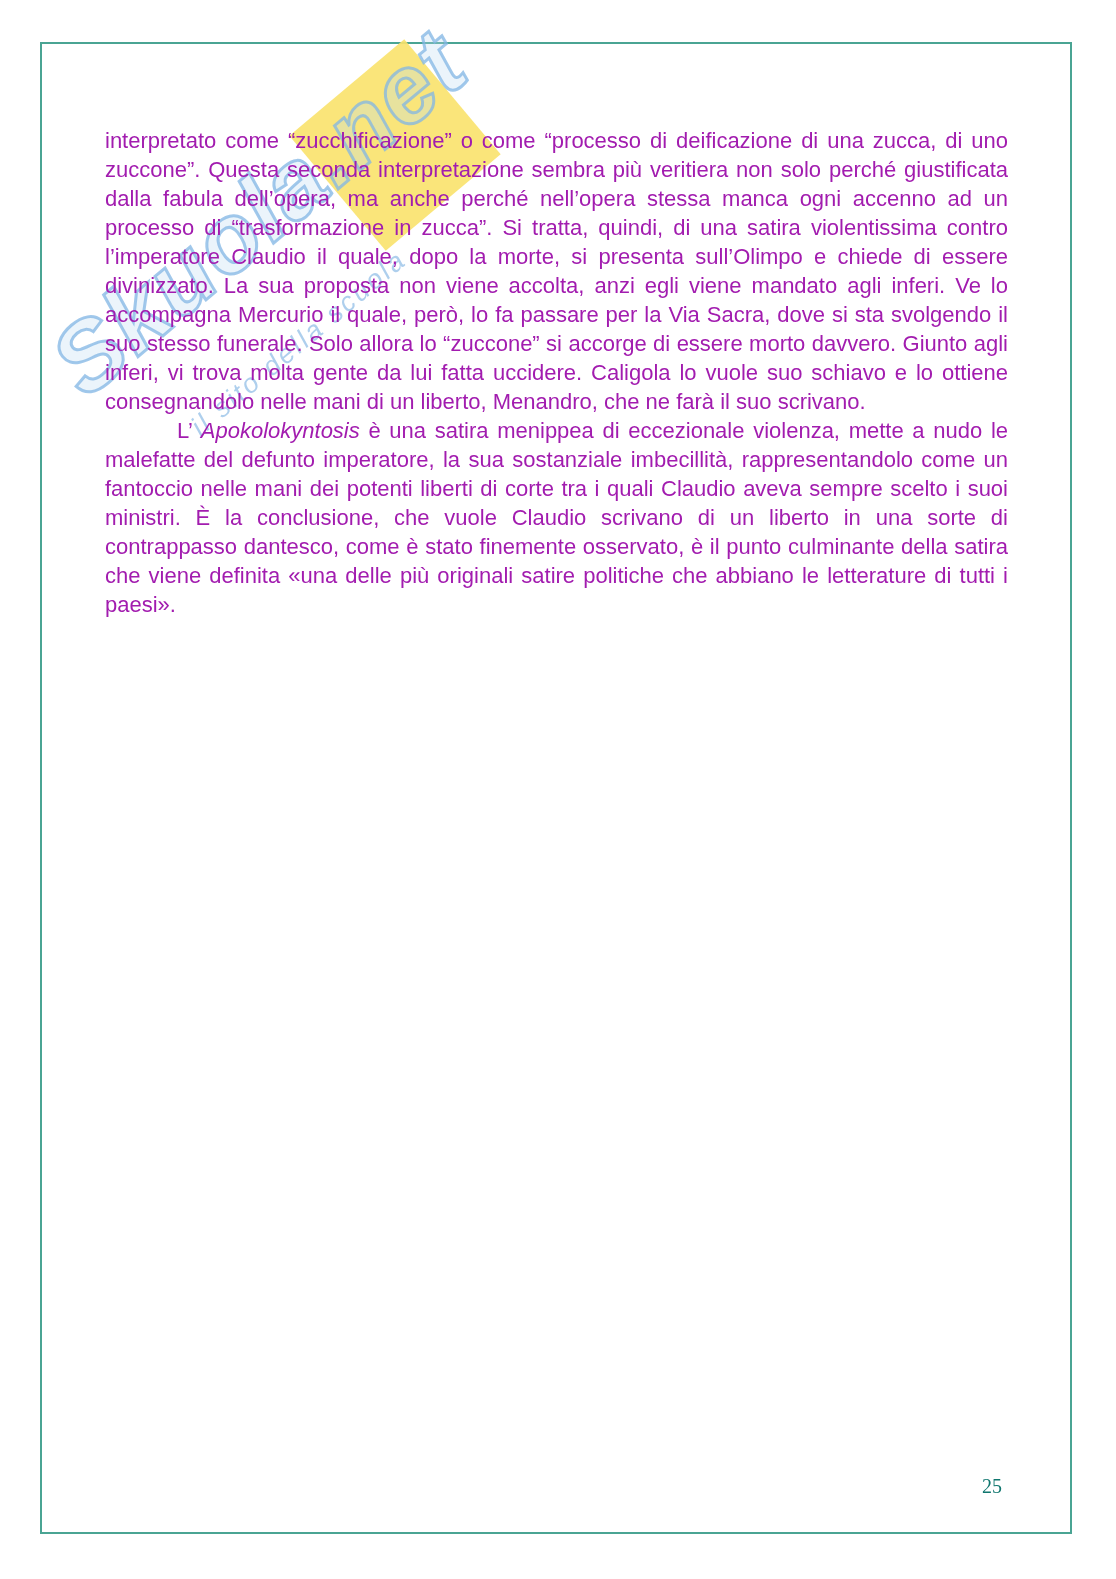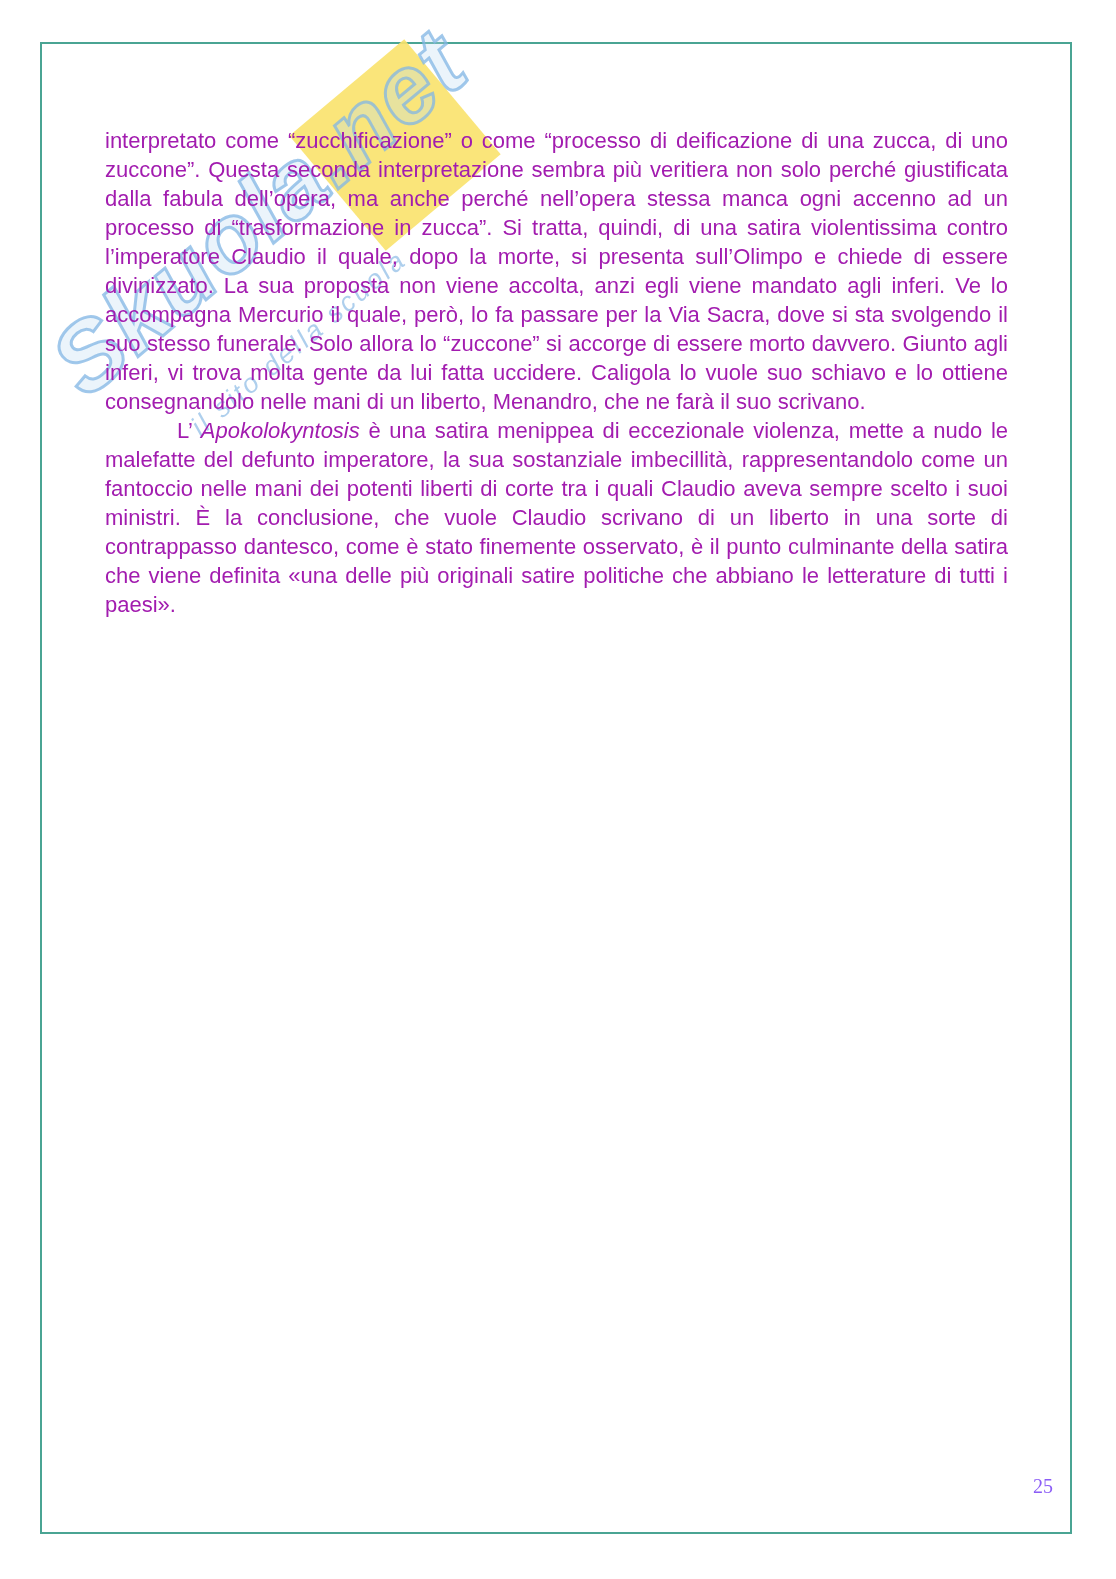--- a/index.html
+++ b/index.html
@@ -83,26 +83,26 @@
   }
   .content p {
     margin: 0;
     padding: 0;
   }
   .para-indent {
     text-indent: 72px;
   }
   .page-number {
     position: absolute;
-    left: 1033px;
+    left: 982px;
     top: 1475px;
     z-index: 2;
     font-family: "Liberation Serif", serif;
     font-size: 20px;
-    color: #8b5cf6;
+    color: #0f766e;
   }
 </style>
 </head>
 <body>
 
 <div class="border-frame"></div>
 
 <div class="watermark">
   <div class="wm-note"></div>
   <div class="wm-text">Skuola.net</div>

